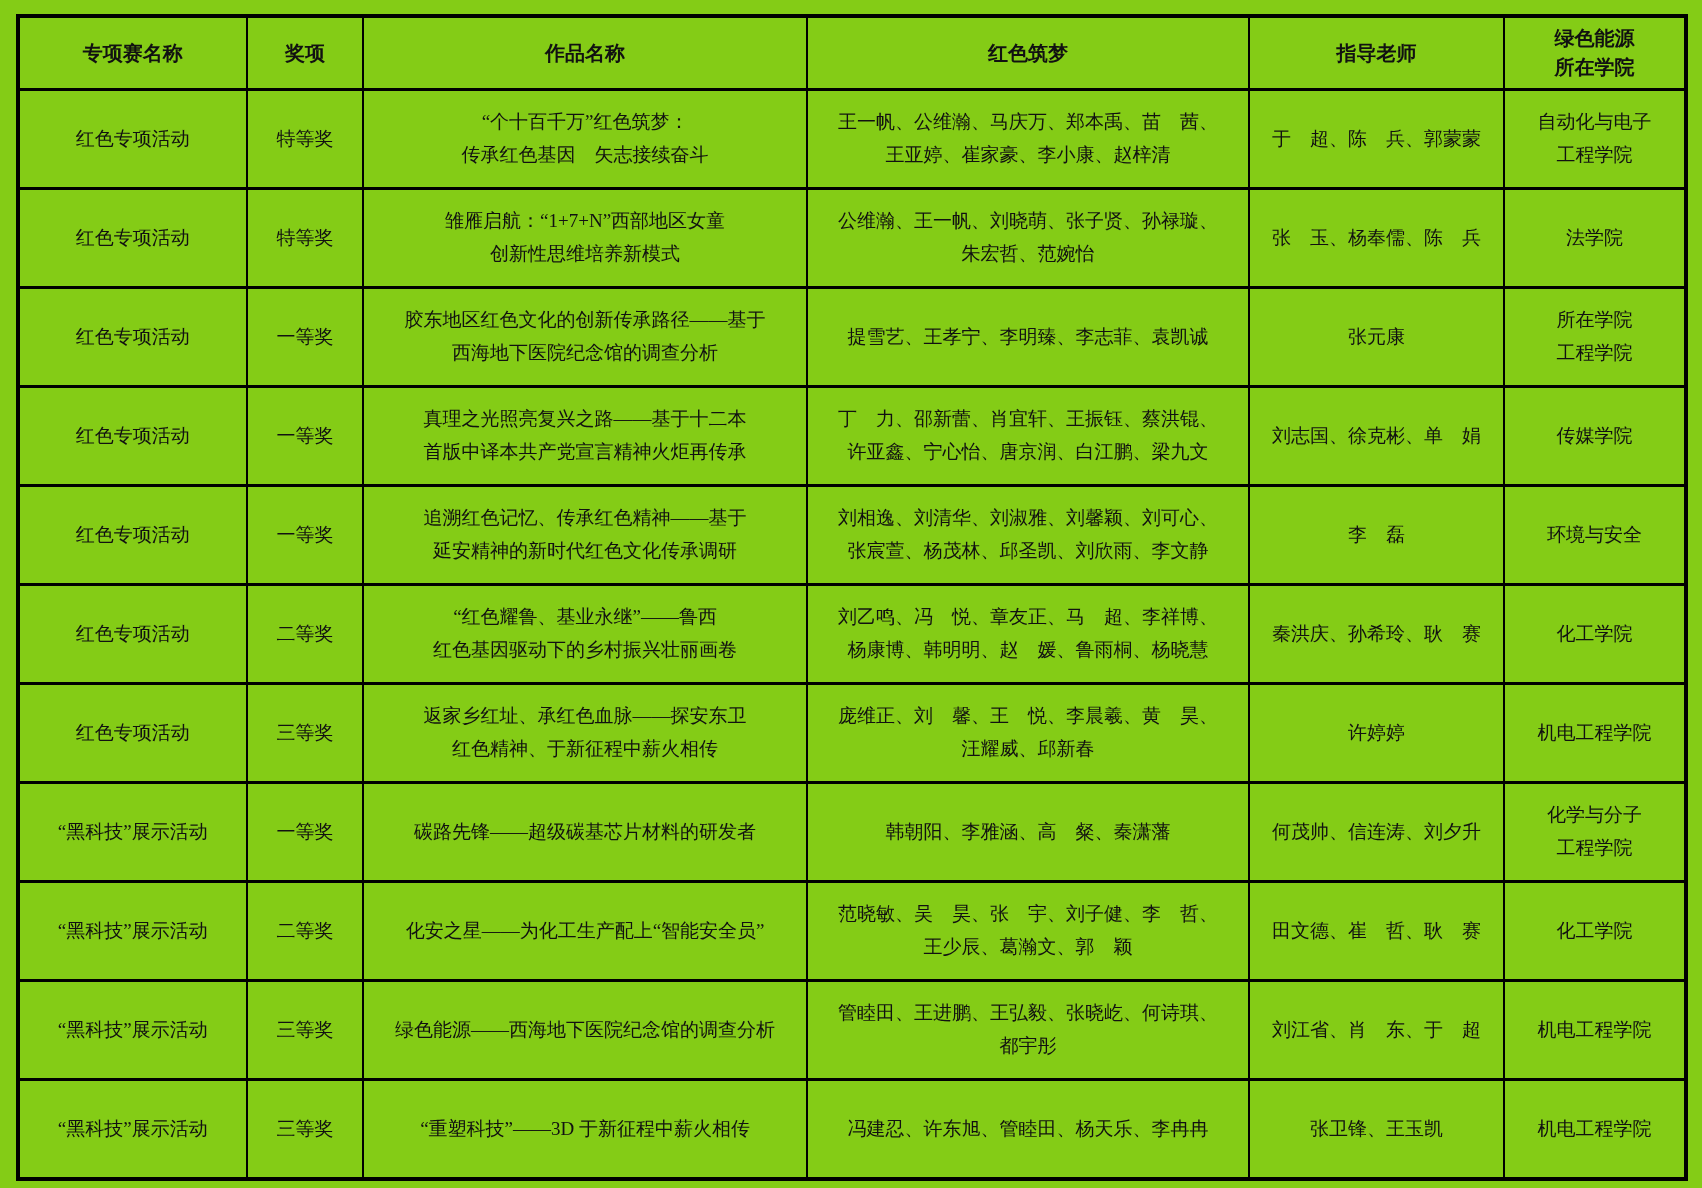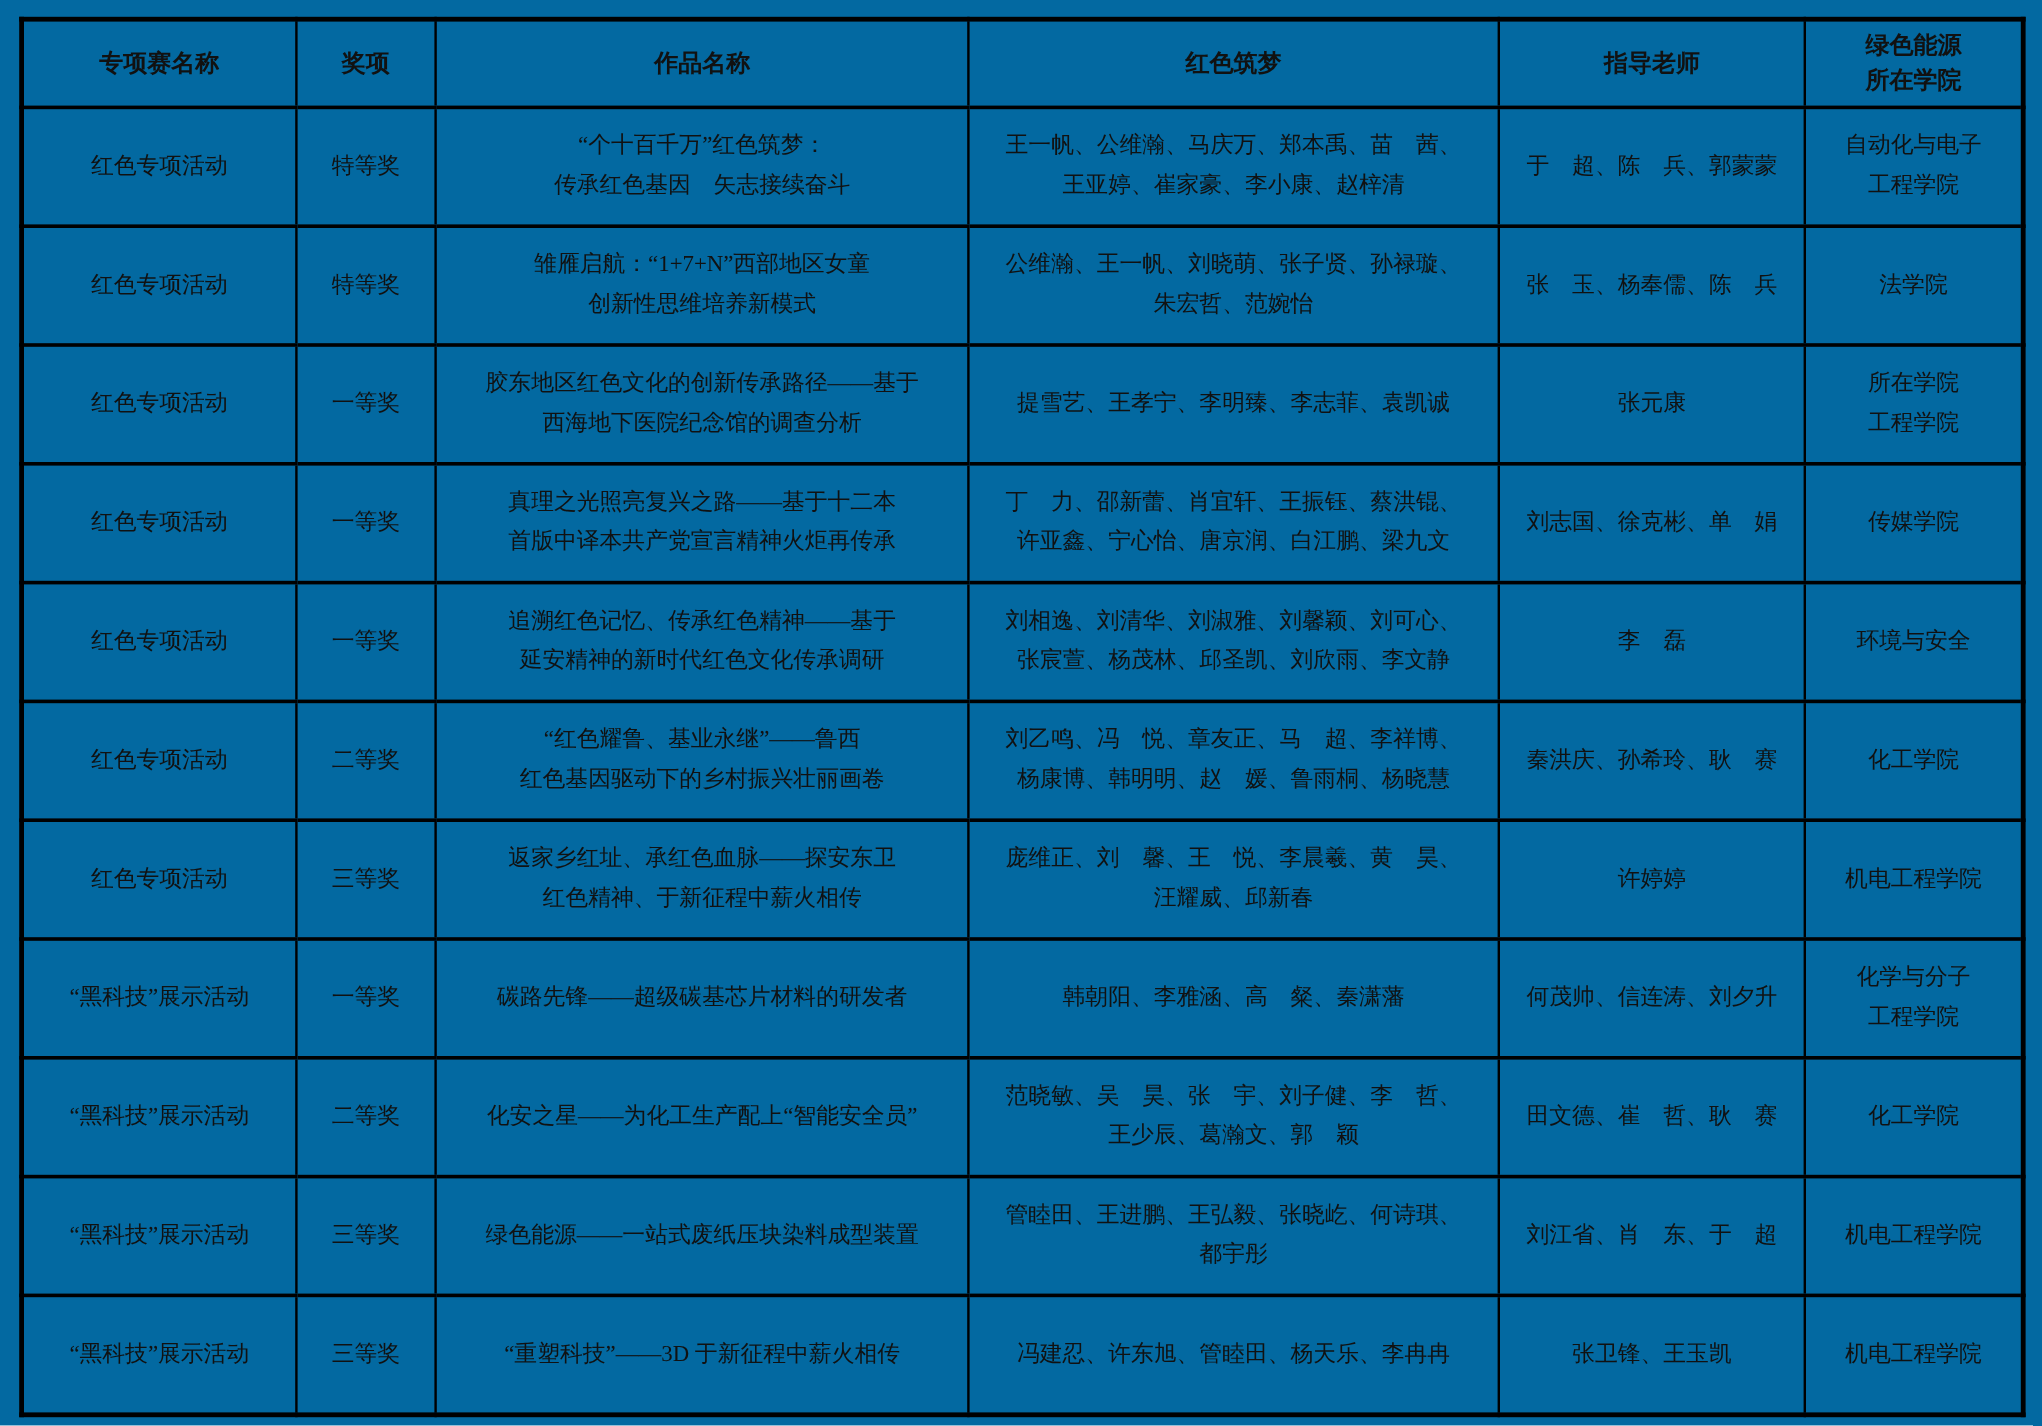--- a/index.html
+++ b/index.html
@@ -4,21 +4,21 @@
 <style>
   html, body {
     margin: 0;
     padding: 0;
     background: #ffffff;
   }
   .page {
     position: relative;
     width: 1702px;
     height: 1188px;
-    background: #0369a1;
+    background: #84cc16;
     overflow: hidden;
     font-family: "Liberation Serif", "DejaVu Serif", serif;
     color: #111111;
   }
   table.awards {
     position: absolute;
     left: 16px;
     top: 14px;
     width: 1672px;
     border-collapse: collapse;
@@ -164,21 +164,21 @@
           <td>二等奖</td>
           <td>化安之星——为化工生产配上“智能安全员”</td>
           <td>范晓敏、吴　昊、张　宇、刘子健、李　哲、
 王少辰、葛瀚文、郭　颖</td>
           <td>田文德、崔　哲、耿　赛</td>
           <td>化工学院</td>
         </tr>
         <tr>
           <td>“黑科技”展示活动</td>
           <td>三等奖</td>
-          <td>绿色能源——一站式废纸压块染料成型装置</td>
+          <td>绿色能源——西海地下医院纪念馆的调查分析</td>
           <td>管睦田、王进鹏、王弘毅、张晓屹、何诗琪、
 都宇彤</td>
           <td>刘江省、肖　东、于　超</td>
           <td>机电工程学院</td>
         </tr>
         <tr>
           <td>“黑科技”展示活动</td>
           <td>三等奖</td>
           <td>“重塑科技”——3D 于新征程中薪火相传</td>
           <td>冯建忍、许东旭、管睦田、杨天乐、李冉冉</td>

